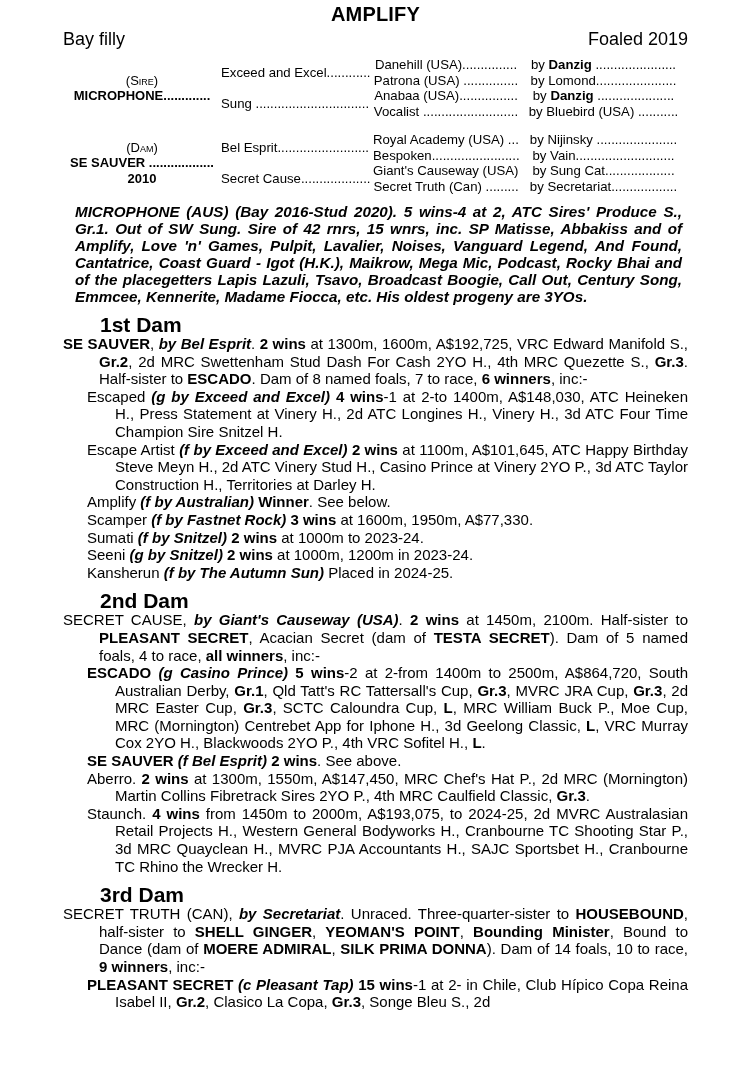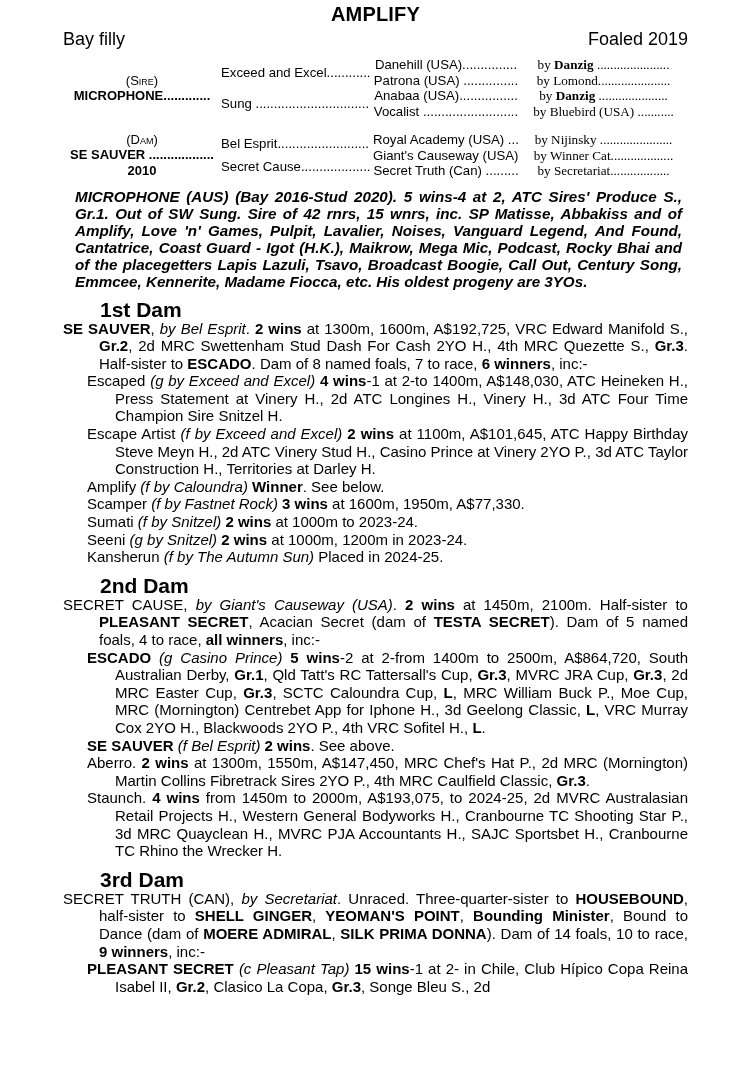--- a/index.html
+++ b/index.html
@@ -17,35 +17,35 @@
   .ped-half{display:flex;margin-bottom:13px;}
   .ped-half:last-child{margin-bottom:0;}
   .c1{width:158px;display:flex;flex-direction:column;justify-content:center;align-items:center;}
   .ped-label{font-size:13px;font-variant:small-caps;line-height:15px;}
   .ped-name,.ped-year{font-weight:bold;font-size:13px;line-height:15.5px;white-space:nowrap;}
   .c2{width:152px;display:flex;flex-direction:column;}
   .parent{flex:1;display:flex;align-items:center;white-space:nowrap;overflow:hidden;}
   .c34{flex:1;display:flex;flex-direction:column;}
   .gp-row{display:flex;height:15.5px;line-height:15.5px;white-space:nowrap;text-align:center;}
   .gp-name{width:146px;overflow:hidden;}
-  .gp-by{flex:1;overflow:hidden;font-family:Liberation Serif, serif;}
+  .gp-by{flex:1;overflow:hidden;}
   
   .sire-summary{
     font-weight:bold;font-style:italic;
     font-size:15.2px;line-height:17px;text-align:justify;
     margin:9px 6px 0 12px;
   }
   
   .section{margin-top:11px;}
   .section-heading{font-weight:bold;font-size:21px;line-height:18px;margin-bottom:1px;margin-left:37px;}
   .para{margin:0;font-size:15px;line-height:17.6px;text-align:justify;}
   .para.dam{padding-left:36px;text-indent:-36px;}
   .para.progeny{margin-left:24px;padding-left:28px;text-indent:-28px;}
   .b{font-weight:bold;}
-  .i{font-style:italic;}
+  .i{font-style:italic;font-weight:bold;}
 </style>
 </head>
 <body>
 
 <div class="page">
   <div class="title">AMPLIFY</div>
   <div class="subtitle">
     <span>Bay filly</span>
     <span>Foaled 2019</span>
   </div>
@@ -88,40 +88,44 @@
         <div class="c2">
           <div class="parent">Bel Esprit.........................</div>
           <div class="parent">Secret Cause...................</div>
         </div>
         <div class="c34">
           <div class="gp-row">
             <div class="gp-name">Royal Academy (USA) ....</div>
             <div class="gp-by"><span>by </span><span>Nijinsky</span><span> ......................</span></div>
           </div>
           <div class="gp-row">
+            <div class="gp-name">Bespoken........................</div>
+            <div class="gp-by"><span>by </span><span>Vain</span><span>...........................</span></div>
+          </div>
+          <div class="gp-row">
             <div class="gp-name">Giant's Causeway (USA).</div>
-            <div class="gp-by"><span>by </span><span>Winner Cat</span><span>...................</span></div>
+            <div class="gp-by"><span>by </span><span>Sung Cat</span><span>...................</span></div>
           </div>
           <div class="gp-row">
             <div class="gp-name">Secret Truth (Can) .........</div>
             <div class="gp-by"><span>by </span><span>Secretariat</span><span>..................</span></div>
           </div>
         </div>
       </div>
     </div>
 
   <div class="sire-summary"><span>MICROPHONE (AUS) (Bay 2016-Stud 2020). 5 wins-4 at 2, ATC Sires' Produce S., Gr.1. Out of SW Sung. Sire of 42 rnrs, 15 wnrs, inc. SP Matisse, Abbakiss and of Amplify, Love 'n' Games, Pulpit, Lavalier, Noises, Vanguard Legend, And Found, Cantatrice, Coast Guard - Igot (H.K.), Maikrow, Mega Mic, Podcast, Rocky Bhai and of the placegetters Lapis Lazuli, Tsavo, Broadcast Boogie, Call Out, Century Song, Emmcee, Kennerite, Madame Fiocca, etc. His oldest progeny are 3YOs.</span></div>
 
   <div>
       <div class="section">
         <div class="section-heading">1st Dam</div>
         <p class="para dam"><span class="b">SE SAUVER</span><span>, </span><span class="i">by Bel Esprit</span><span>. </span><span class="b">2 wins</span><span> at 1300m, 1600m, A$192,725, VRC Edward Manifold S., </span><span class="b">Gr.2</span><span>, 2d MRC Swettenham Stud Dash For Cash 2YO H., 4th MRC Quezette S., </span><span class="b">Gr.3</span><span>. Half-sister to </span><span class="b">ESCADO</span><span>. Dam of 8 named foals, 7 to race, </span><span class="b">6 winners</span><span>, inc:-</span></p>
         <p class="para progeny"><span>Escaped </span><span class="i">(g by Exceed and Excel)</span><span> </span><span class="b">4 wins</span><span>-1 at 2-to 1400m, A$148,030, ATC Heineken H., Press Statement at Vinery H., 2d ATC Longines H., Vinery H., 3d ATC Four Time Champion Sire Snitzel H.</span></p>
         <p class="para progeny"><span>Escape Artist </span><span class="i">(f by Exceed and Excel)</span><span> </span><span class="b">2 wins</span><span> at 1100m, A$101,645, ATC Happy Birthday Steve Meyn H., 2d ATC Vinery Stud H., Casino Prince at Vinery 2YO P., 3d ATC Taylor Construction H., Territories at Darley H.</span></p>
-        <p class="para progeny"><span>Amplify </span><span class="i">(f by Caloundra)</span><span> </span><span class="b">Winner</span><span>. See below.</span></p>
+        <p class="para progeny"><span>Amplify </span><span class="i">(f by Australian)</span><span> </span><span class="b">Winner</span><span>. See below.</span></p>
         <p class="para progeny"><span>Scamper </span><span class="i">(f by Fastnet Rock)</span><span> </span><span class="b">3 wins</span><span> at 1600m, 1950m, A$77,330.</span></p>
         <p class="para progeny"><span>Sumati </span><span class="i">(f by Snitzel)</span><span> </span><span class="b">2 wins</span><span> at 1000m to 2023-24.</span></p>
         <p class="para progeny"><span>Seeni </span><span class="i">(g by Snitzel)</span><span> </span><span class="b">2 wins</span><span> at 1000m, 1200m in 2023-24.</span></p>
         <p class="para progeny"><span>Kansherun </span><span class="i">(f by The Autumn Sun)</span><span> Placed in 2024-25.</span></p>
       </div>
       <div class="section">
         <div class="section-heading">2nd Dam</div>
         <p class="para dam"><span>SECRET CAUSE, </span><span class="i">by Giant's Causeway (USA)</span><span>. </span><span class="b">2 wins</span><span> at 1450m, 2100m. Half-sister to </span><span class="b">PLEASANT SECRET</span><span>, Acacian Secret (dam of </span><span class="b">TESTA SECRET</span><span>). Dam of 5 named foals, 4 to race, </span><span class="b">all winners</span><span>, inc:-</span></p>
         <p class="para progeny"><span class="b">ESCADO </span><span class="i">(g Casino Prince)</span><span> </span><span class="b">5 wins</span><span>-2 at 2-from 1400m to 2500m, A$864,720, South Australian Derby, </span><span class="b">Gr.1</span><span>, Qld Tatt's RC Tattersall's Cup, </span><span class="b">Gr.3</span><span>, MVRC JRA Cup, </span><span class="b">Gr.3</span><span>, 2d MRC Easter Cup, </span><span class="b">Gr.3</span><span>, SCTC Caloundra Cup, </span><span class="b">L</span><span>, MRC William Buck P., Moe Cup, MRC (Mornington) Centrebet App for Iphone H., 3d Geelong Classic, </span><span class="b">L</span><span>, VRC Murray Cox 2YO H., Blackwoods 2YO P., 4th VRC Sofitel H., </span><span class="b">L</span><span>.</span></p>
         <p class="para progeny"><span class="b">SE SAUVER </span><span class="i">(f Bel Esprit)</span><span> </span><span class="b">2 wins</span><span>. See above.</span></p>

